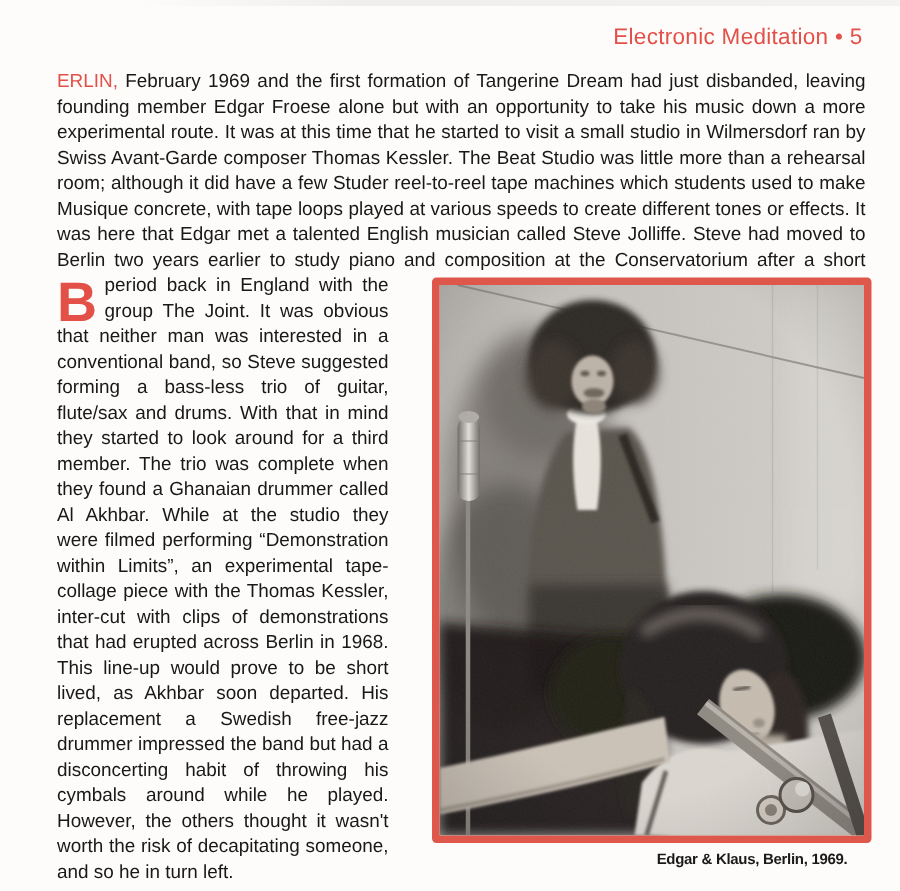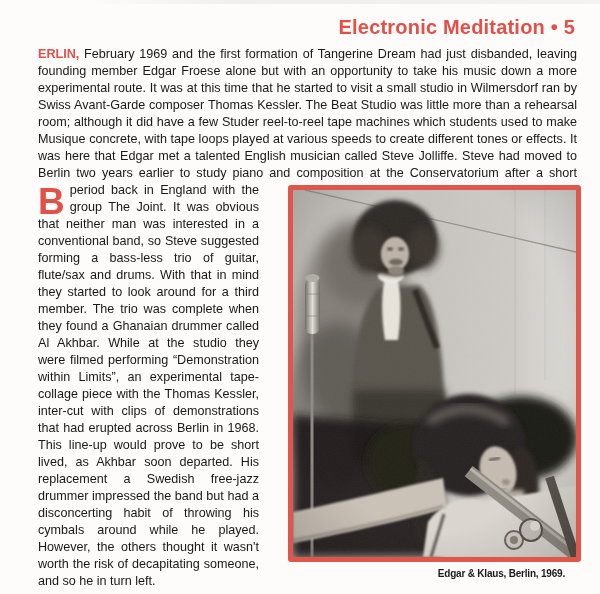--- a/index.html
+++ b/index.html
@@ -17,21 +17,21 @@
     color:var(--ink);
     position:relative;
     overflow:hidden;
   }
   .scan-edge{
     position:absolute;top:0;left:0;right:0;height:4px;
     background:linear-gradient(to right, rgba(0,0,0,0) 15%, rgba(120,115,110,0.10) 40%, rgba(120,115,110,0.07) 100%);
   }
   .page-header{
     position:absolute;top:16px;right:25px;
-    font-size:20px;font-weight:bold;
+    font-size:15px;font-weight:normal;
     color:var(--accent);
     letter-spacing:.2px;
   }
   .article{
     position:absolute;left:38px;top:46px;width:540px;
     font-size:12.6px;line-height:17px;
     text-align:justify;
     color:var(--ink);
   }
   .float-spacer{float:right;width:1px;height:139px;}
@@ -54,21 +54,21 @@
   }
   p{margin:0;}
   p.para2{margin-top:16px;}
   .dropcap{
     float:left;
     font-size:37px;line-height:29px;
     font-weight:bold;
     color:var(--accent);
     padding:2px 5px 0 0;
   }
-  .lead{color:var(--accent);font-weight:bold;margin-top:41px;}
+  .lead{color:var(--accent);font-weight:normal;margin-top:41px;}
   .b{font-weight:normal;}
 </style>
 </head>
 <body>
 
 <div class="scan-edge"></div>
 
 <div class="page-header">Electronic Meditation • 5</div>
 
 <div class="article">

